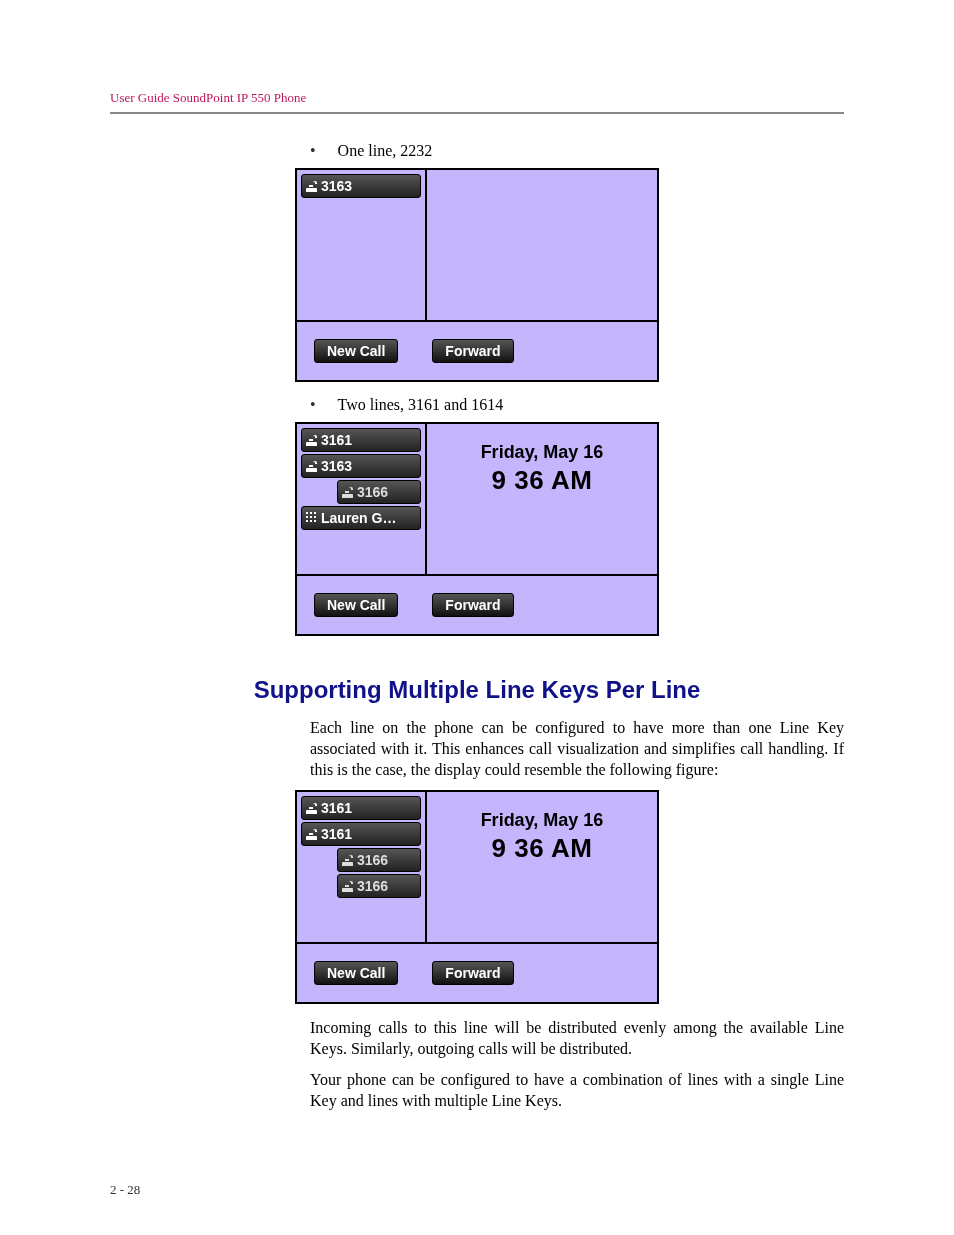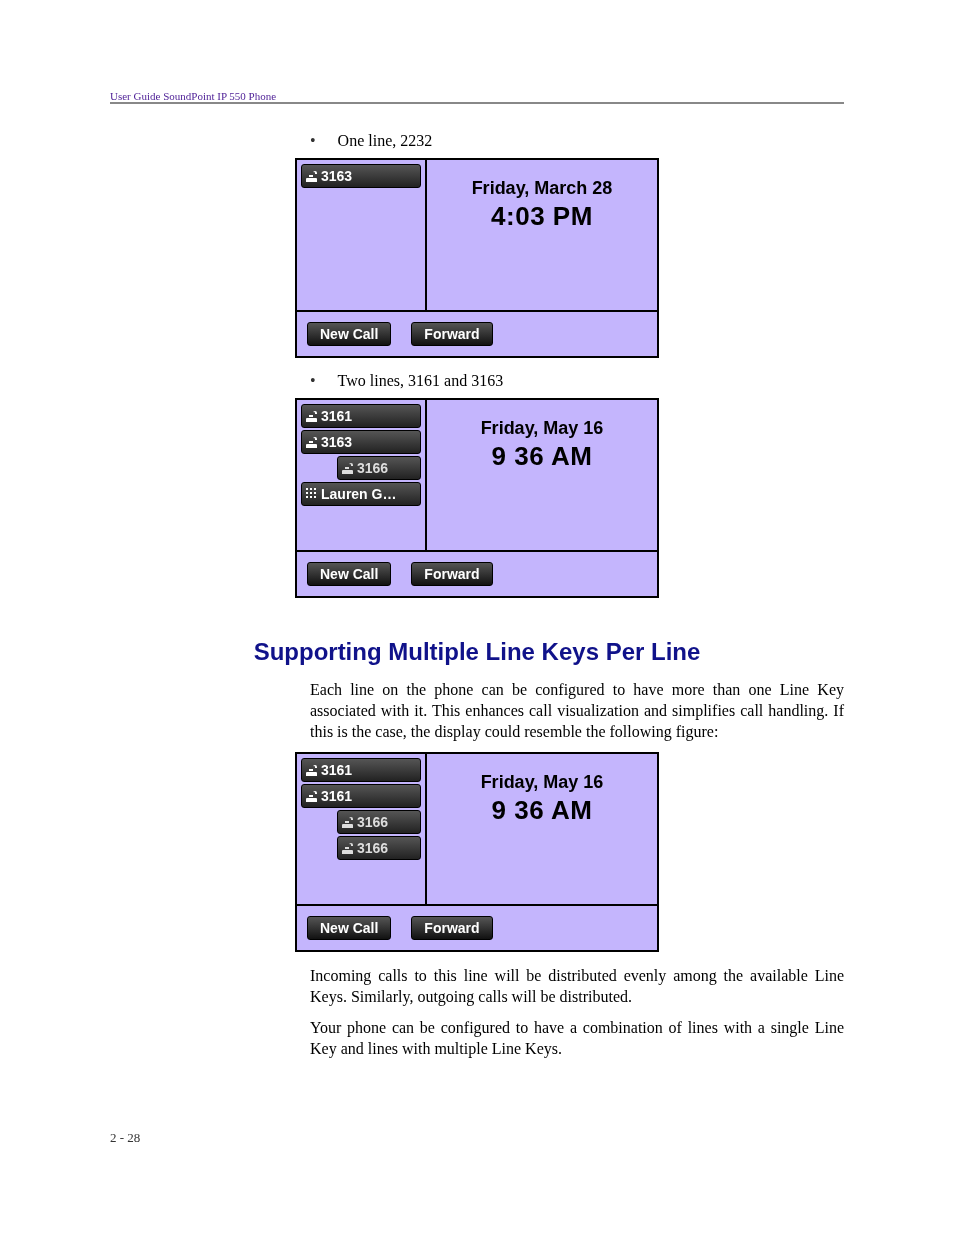--- a/index.html
+++ b/index.html
@@ -7,22 +7,23 @@
     padding: 0;
     background: #fff;
     font-family: "Palatino Linotype", "Book Antiqua", Palatino, serif;
     color: #000;
     width: 954px;
   }
   .page {
     padding: 90px 110px 60px 110px;
   }
   .header-line {
-    font-size: 11px;
-    color: #4c1d95;
+    font-size: 13px;
+    color: #be185d;
+    margin-bottom: 6px;
   }
   hr.header-rule {
     border: none;
     border-top: 2px solid #888;
     margin: 0 0 28px 0;
   }
   .bullet-row {
     display: flex;
     align-items: baseline;
     margin-left: 200px;
@@ -111,21 +112,21 @@
   .softkey {
     flex: 0 0 auto;
     background: #2a2a2a;
     background: linear-gradient(#555, #111);
     color: #fff;
     font-weight: bold;
     font-size: 14px;
     height: 22px;
     border: 1px solid #000;
     border-radius: 3px;
-    margin: 10px;
+    margin: 17px;
     padding: 0 12px;
     display: flex;
     align-items: center;
     justify-content: center;
   }
   .softkey-spacer { flex:1; }
 
   h2.section-head {
     color: #10128a;
     font-family: "Futura", "Trebuchet MS", Arial, sans-serif;
@@ -165,35 +166,31 @@
         <div class="left-col">
           <div class="line-pill">
             <span class="phone-icon">
               <svg width="14" height="12" viewBox="0 0 14 12">
                 <path d="M1 7 h9 a1 1 0 0 1 1 1 v3 h-11 v-3 a1 1 0 0 1 1 -1 Z M3 4 h4 v2 h-4 Z M7 2 a2 2 0 0 1 4 0 v1 h-2 v-1 a1 1 0 0 0 -2 0 Z" fill="currentColor"></path>
               </svg>
             </span>
             <span>3163</span>
           </div>
         </div>
-        <div class="right-area">
-          <div class="date-line">Friday, March 28</div>
-          <div class="time-line">4:03 PM</div>
-        </div>
       </div>
       <div class="softkeys">
         <div class="softkey">New Call</div>
         <div class="softkey">Forward</div>
         <div class="softkey-spacer"></div>
       </div>
     </div>
 
   <div class="bullet-row">
     <span class="bullet-dot">•</span>
-    <span>Two lines, 3161 and 3163</span>
+    <span>Two lines, 3161 and 1614</span>
   </div>
 
   <div class="phone-screen">
       <div class="screen-inner">
         <div class="left-col">
           <div class="line-pill">
             <span class="phone-icon">
               <svg width="14" height="12" viewBox="0 0 14 12">
                 <path d="M1 7 h9 a1 1 0 0 1 1 1 v3 h-11 v-3 a1 1 0 0 1 1 -1 Z M3 4 h4 v2 h-4 Z M7 2 a2 2 0 0 1 4 0 v1 h-2 v-1 a1 1 0 0 0 -2 0 Z" fill="currentColor"></path>
               </svg>

